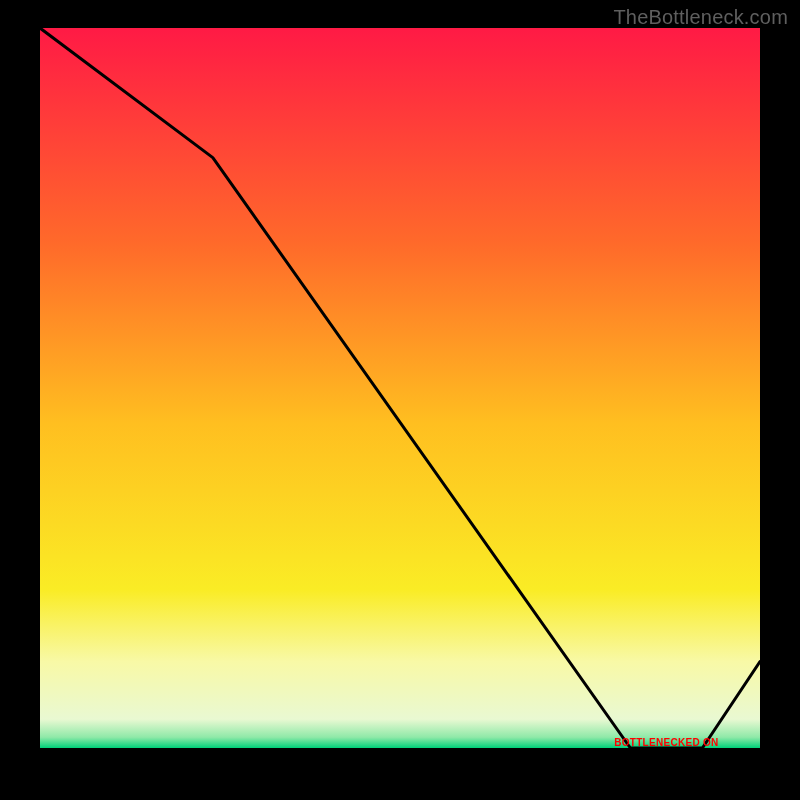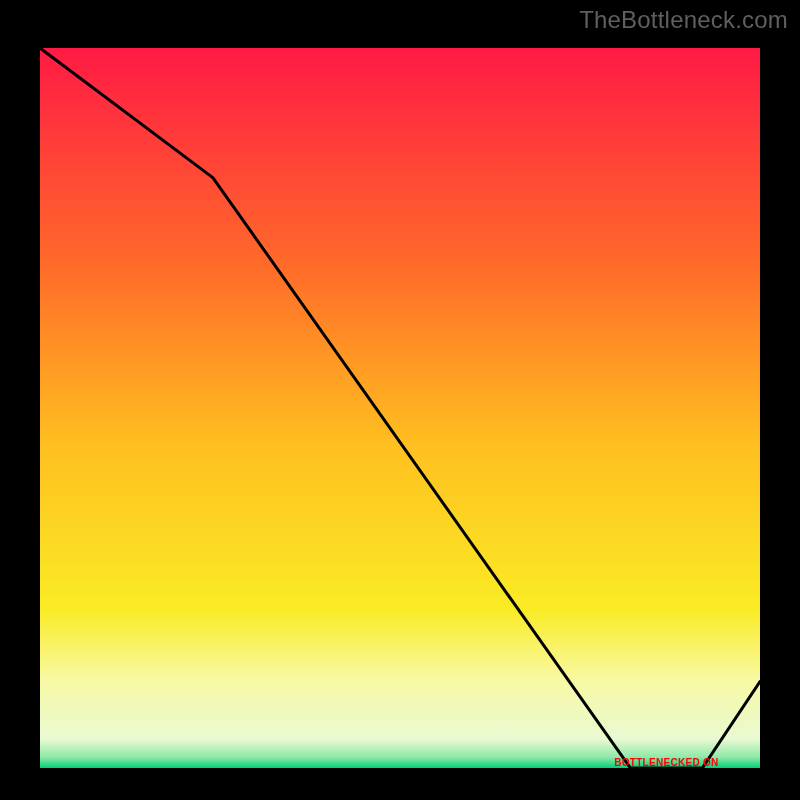--- a/index.html
+++ b/index.html
@@ -15,28 +15,28 @@
     position: relative;
     width: 800px;
     height: 800px;
     background: #000;
   }
   .attribution {
     position: absolute;
     top: 6px;
     right: 12px;
     color: #5f5f5f;
-    font-size: 24px;
+    font-size: 20px;
     font-weight: 500;
     letter-spacing: 0.2px;
   }
   .plot {
     position: absolute;
     left: 40px;
-    top: 48px;
+    top: 28px;
     width: 720px;
     height: 720px;
   }
   .plot svg {
     display: block;
     width: 720px;
     height: 720px;
   }
   .annotation {
     fill: #ff0000;

